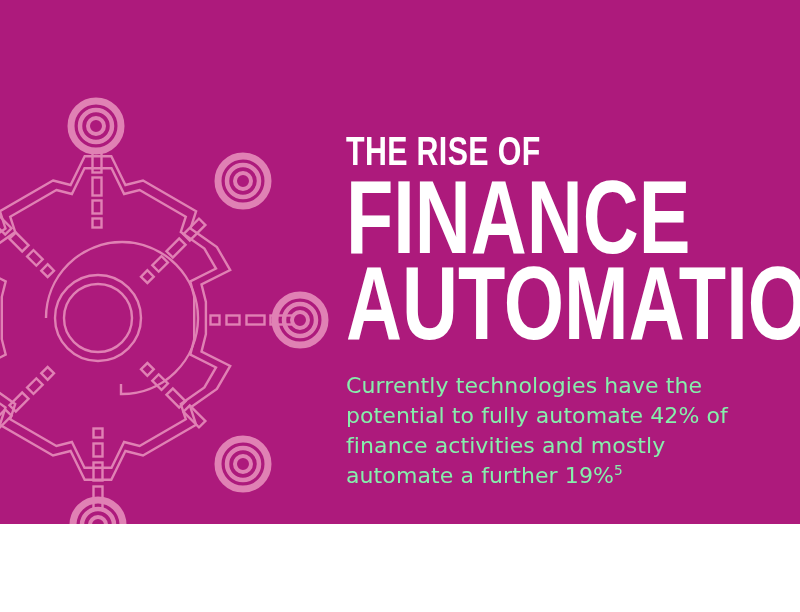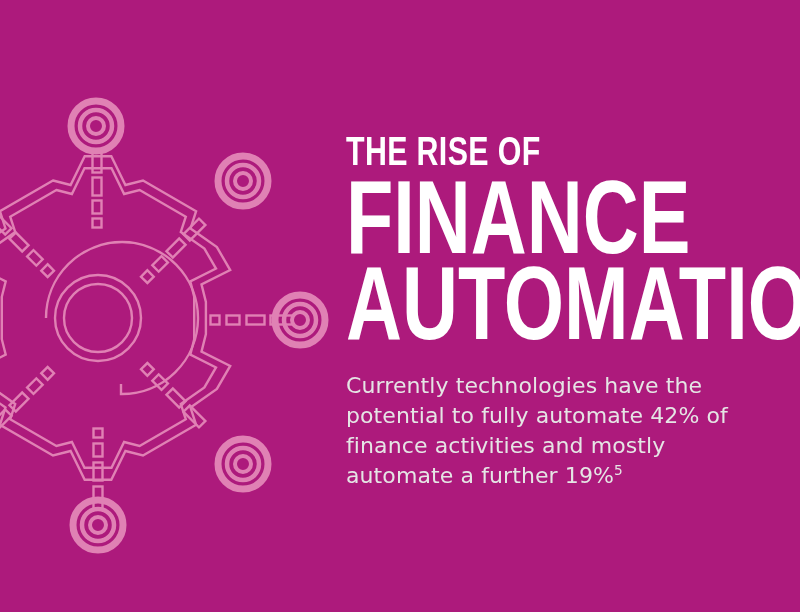--- a/index.html
+++ b/index.html
@@ -8,21 +8,21 @@
     padding: 0;
     background: #ffffff;
   }
   body {
     font-family: "Liberation Sans", sans-serif;
   }
 
   .poster {
     position: relative;
     width: 800px;
-    height: 612px;
+    height: 524px;
     overflow: hidden;
     background: #ad1a7c;
   }
 
   
   .artwork {
     position: absolute;
     left: 0;
     top: 0;
     width: 800px;
@@ -79,21 +79,21 @@
     display: block;
     white-space: nowrap;
   }
 
   .body-copy {
     position: absolute;
     left: 0;
     top: 371px;
     margin: 0;
     width: 420px;
-    color: #e5e5e5;
+    color: #86efac;
     font-family: "DejaVu Sans", sans-serif;
     font-weight: 400;
     font-size: 22px;
     line-height: 30px;
     letter-spacing: 0.1px;
   }
   .body-copy sup {
     font-size: 0.62em;
     vertical-align: super;
     line-height: 0;

